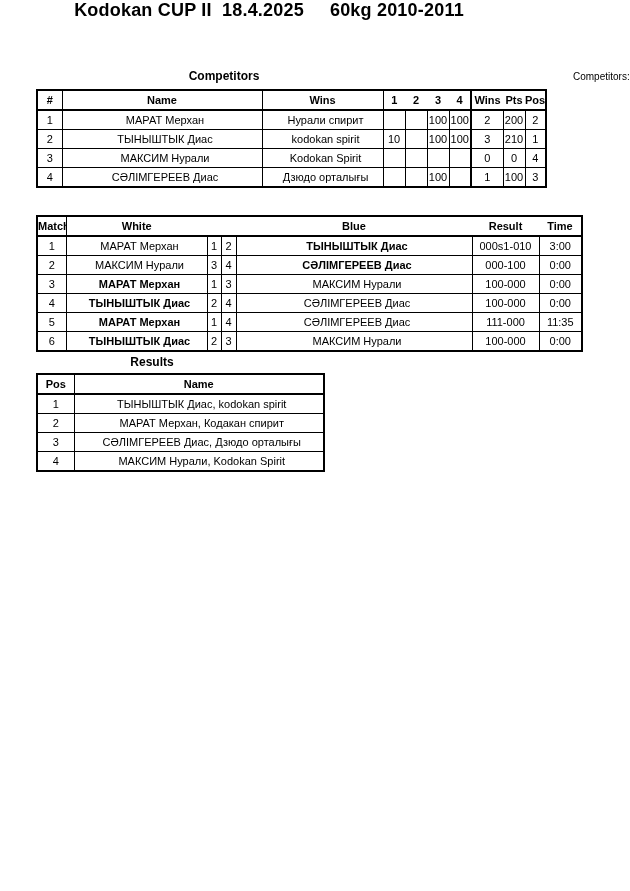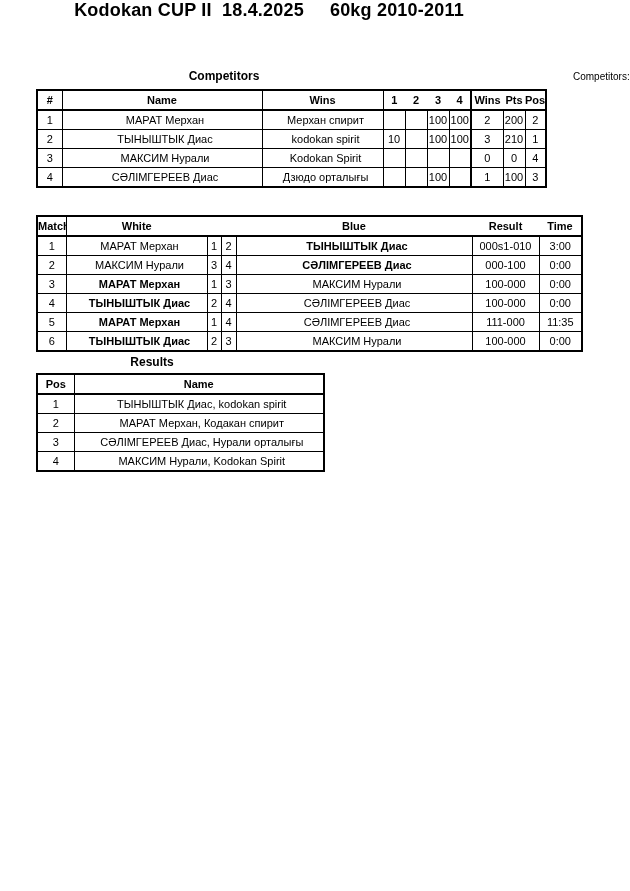--- a/index.html
+++ b/index.html
@@ -61,21 +61,21 @@
       <th class="nbv">2</th>
       <th class="nbv">3</th>
       <th>4</th>
       <th class="bL2 nbr">Wins</th>
       <th class="nbr">Pts</th>
       <th>Pos</th>
     </tr>
     <tr>
       <td>1</td>
       <td class="al">МАРАТ Мерхан</td>
-      <td class="al">Мерхан спирит</td>
+      <td class="al">Нурали спирит</td>
       <td></td>
       <td></td>
       <td>100</td>
       <td>100</td>
       <td class="bL2">2</td>
       <td>200</td>
       <td>2</td>
     </tr>
     <tr>
       <td>2</td>
@@ -209,21 +209,21 @@
     <tr>
       <td>1</td>
       <td class="al">ТЫНЫШТЫК Диас, kodokan spirit</td>
     </tr>
     <tr>
       <td>2</td>
       <td class="al">МАРАТ Мерхан, Кодакан спирит</td>
     </tr>
     <tr>
       <td>3</td>
-      <td class="al">СӘЛІМГЕРЕЕВ Диас, Нурали орталығы</td>
+      <td class="al">СӘЛІМГЕРЕЕВ Диас, Дзюдо орталығы</td>
     </tr>
     <tr>
       <td>4</td>
       <td class="al">МАКСИМ Нурали, Kodokan Spirit</td>
     </tr>
   </tbody>
     </table>
 
 </div>
 

